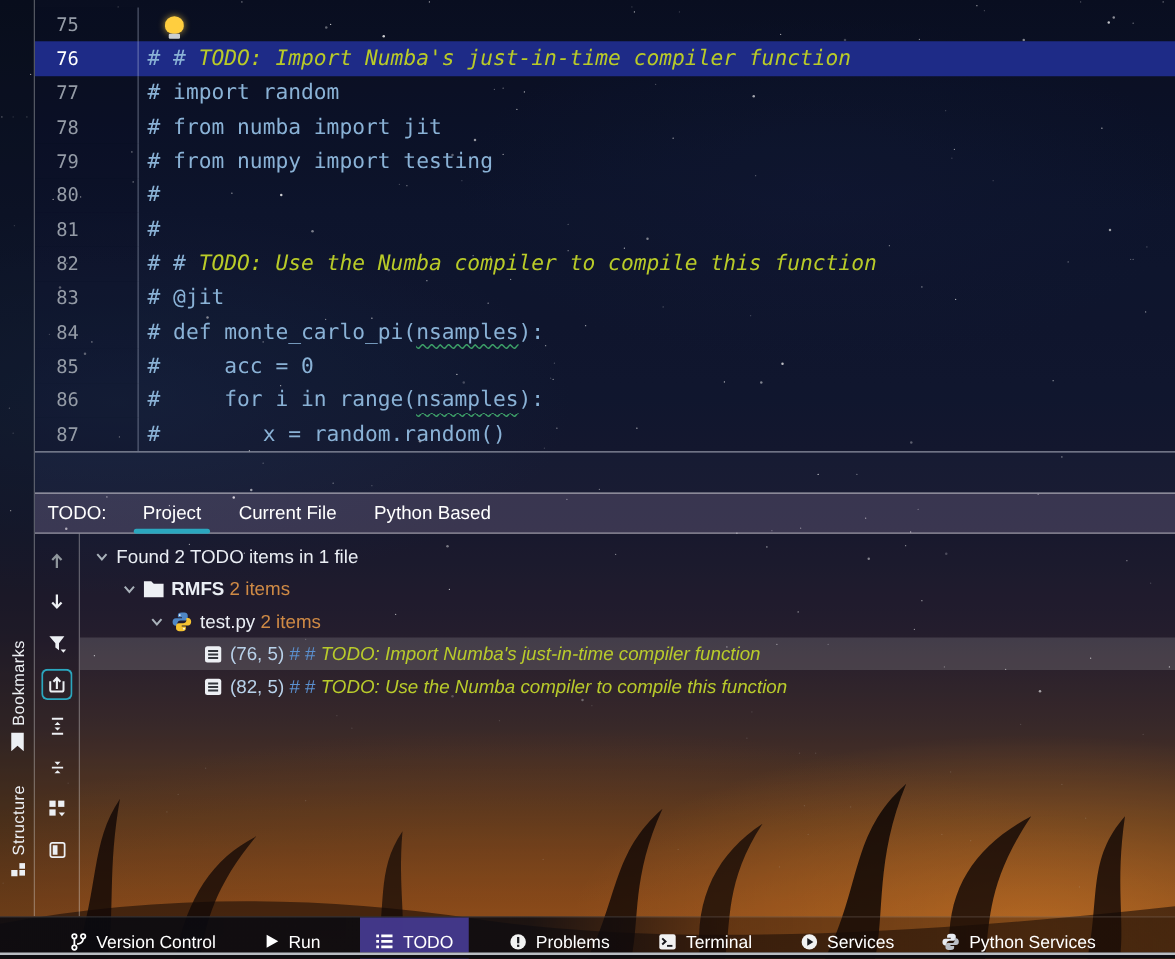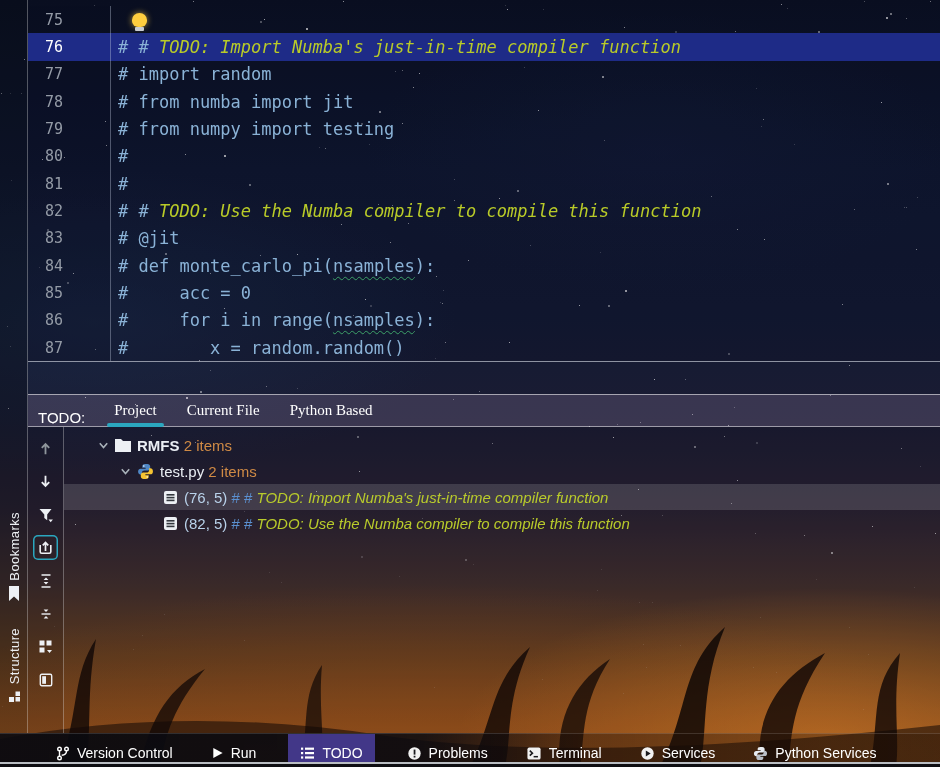--- a/index.html
+++ b/index.html
@@ -41,24 +41,24 @@
   .seg.todo{color:#b9cb28;font-style:italic;}
   .seg.csq{text-decoration:underline wavy #3da168 1px;text-underline-offset:4px;}
   .bulb{position:relative;width:15px;height:14px;margin-left:14px;background:#ffce3f;
         border-radius:50% 50% 42% 42%;box-shadow:0 0 6px rgba(255,210,70,.7);}
   .bulb::after{content:'';position:absolute;left:3px;bottom:-4px;width:9px;height:4px;
         background:#c9cdd3;border-radius:1px;}
 
   
   .panel-head{position:absolute;left:28px;top:394px;width:912px;height:33px;box-sizing:border-box;
         background:rgba(145,125,160,.27);border-top:1px solid rgba(255,255,255,.55);
-        border-bottom:1px solid rgba(255,255,255,.5);display:flex;align-items:flex-end;
+        border-bottom:1px solid rgba(255,255,255,.5);display:flex;align-items:center;
         font-size:15px;color:#fff;}
   .panel-label{margin:0 14px 0 10px;}
-  .tab{height:100%;display:flex;align-items:center;padding:0 15px;position:relative;cursor:pointer;font-family:Liberation Serif, serif;}
+  .tab{height:100%;display:flex;align-items:center;padding:0 15px;position:relative;cursor:pointer;}
   .tab.active::after{content:'';position:absolute;left:8px;right:8px;bottom:-1px;height:4px;
         background:#2ba7bf;border-radius:2px;}
 
   
   .vtoolbar{position:absolute;left:28px;top:427px;width:36px;height:306px;box-sizing:border-box;
         border-right:1px solid rgba(255,255,255,.3);background:rgba(8,8,18,.26);
         display:flex;flex-direction:column;align-items:center;padding-top:9px;gap:8px;}
   .vbtn{width:25px;height:25px;display:flex;align-items:center;justify-content:center;
         border-radius:5px;cursor:pointer;}
   .vbtn.selected{box-shadow:inset 0 0 0 1.5px #2ba7bf;}
@@ -410,20 +410,23 @@
         <span class="" style="display:flex;align-items:center">
           <svg width="16" height="16" viewBox="0 0 16 16">
             <rect x="2.3" y="2.3" width="11.4" height="11.4" rx="1.5" stroke="#edf0f4" stroke-width="1.4" fill="none"></rect>
             <rect x="4.2" y="4.2" width="3.8" height="7.6" fill="#edf0f4"></rect>
           </svg>
         </span>
       </div>
     </div>
 
   <div class="tree" id="tree">
+      <div class="trow" style="padding-left: 11px;"><span class="chev"><svg width="13" height="13" viewBox="0 0 13 13">
+            <path d="M2.8 4.3l3.7 4.2 3.7-4.2" fill="none" stroke="#a9b2ba" stroke-width="1.6"></path>
+          </svg></span><span class="tp plain">Found 2 TODO items in 1 file</span></div>
       <div class="trow" style="padding-left: 33px;"><span class="chev"><svg width="13" height="13" viewBox="0 0 13 13">
             <path d="M2.8 4.3l3.7 4.2 3.7-4.2" fill="none" stroke="#a9b2ba" stroke-width="1.6"></path>
           </svg></span><span class="ticon"><svg width="16" height="14" viewBox="0 0 16 14">
             <path d="M0 1h6l2 2h8v11H0z" fill="#edf0f4"></path>
           </svg></span><span class="tp bold">RMFS</span><span class="tp count"> 2 items</span></div>
       <div class="trow" style="padding-left: 55px;"><span class="chev"><svg width="13" height="13" viewBox="0 0 13 13">
             <path d="M2.8 4.3l3.7 4.2 3.7-4.2" fill="none" stroke="#a9b2ba" stroke-width="1.6"></path>
           </svg></span><span class="ticon"><svg width="17" height="17" viewBox="0 0 16 16">
             <path fill="#4f87c5" d="M7.9 1C5.6 1 5 2 5 3.2V4.5h3.1v.8H3.4C2 5.3 1 6.3 1 8.1c0 1.8 1 2.9 2.4 2.9h1.2V9.2C4.6 7.8 5.8 7 7.1 7h3.2c1.2 0 2.1-1 2.1-2.2V3.2C12.4 2 11.3 1 9.9 1z"></path>
             <path fill="#f5c332" d="M8.1 15c2.3 0 2.9-1 2.9-2.2v-1.3H7.9v-.8h4.7c1.4 0 2.4-1 2.4-2.8 0-1.8-1-2.9-2.4-2.9h-1.2v1.8C11.4 8.2 10.2 9 8.9 9H5.7C4.5 9 3.6 10 3.6 11.2v1.6C3.6 14 4.7 15 6.1 15z"></path>

